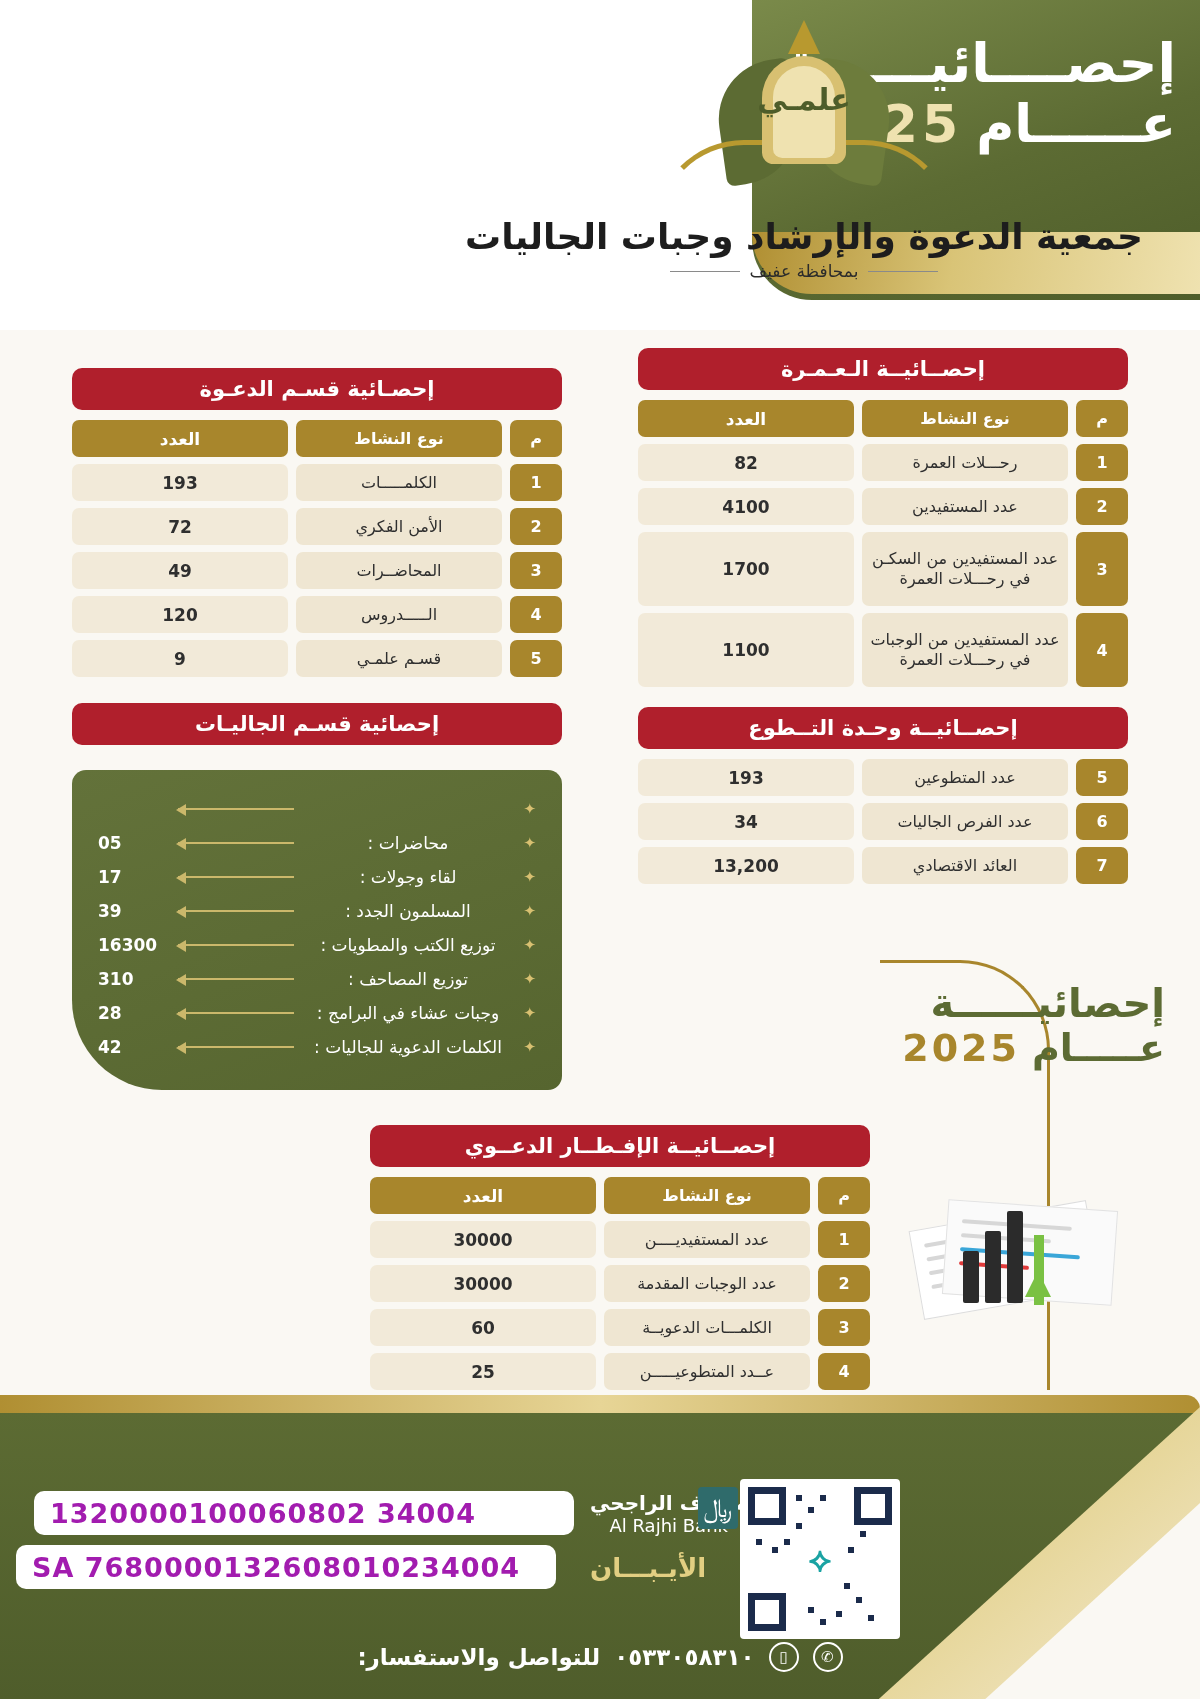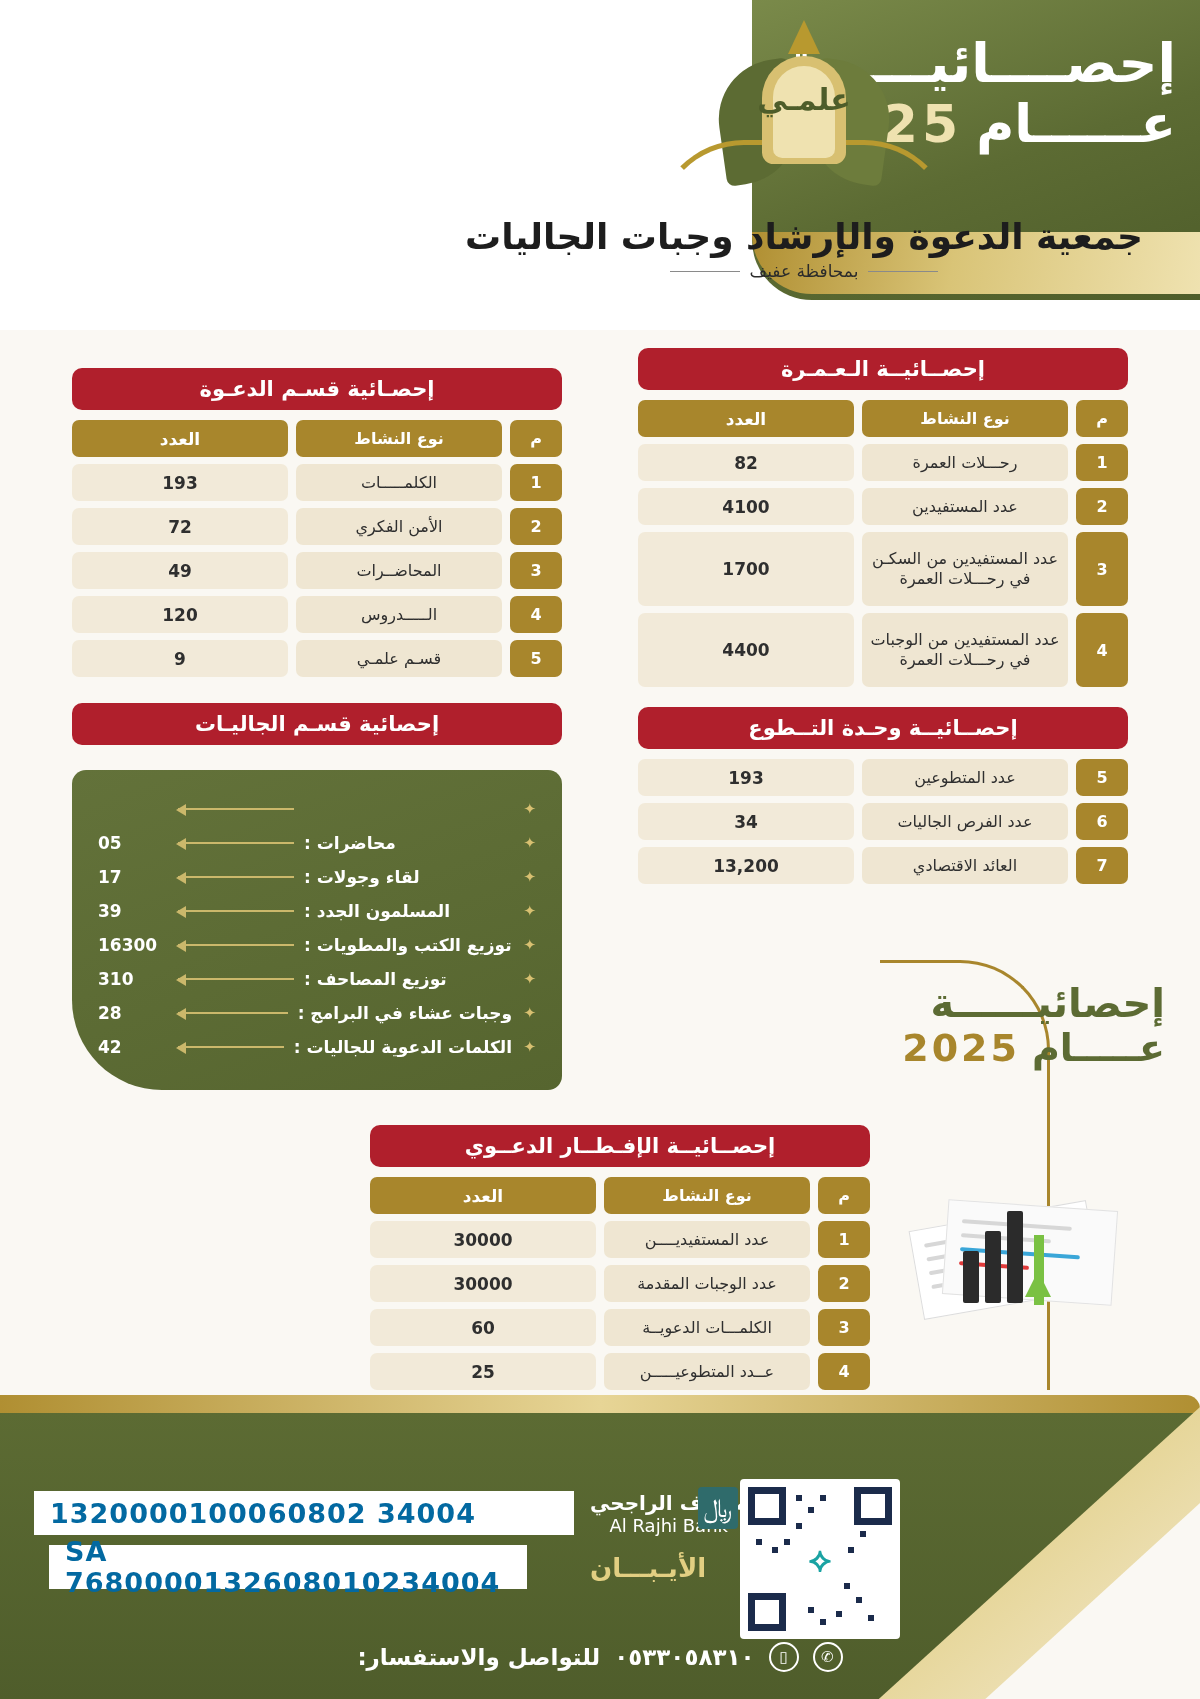--- a/index.html
+++ b/index.html
@@ -131,21 +131,21 @@
     background:linear-gradient(160deg,#63723a 0%, #56652f 100%);
     border-radius:14px 14px 14px 90px;
     padding:22px 26px 18px 26px;
     color:#fff;
   }
   .jal-row {
     display:flex; align-items:center; gap:10px; height:34px; direction:rtl;
     font-size:17px;
   }
   .jal-star { color:#d8c071; font-size:15px; width:14px; }
-  .jal-label { min-width:208px; text-align:left; white-space:nowrap;font-weight:bold; }
+  .jal-label { min-width:208px; text-align:center; white-space:nowrap; }
   .jal-line { flex:1; height:0; border-top:2px solid #cbb86b; position:relative; }
   .jal-line::before {
     content:""; position:absolute; left:-2px; top:-6px;
     border-top:6px solid transparent; border-bottom:6px solid transparent;
     border-right:10px solid #cbb86b;
   }
   .jal-val { width:70px; text-align:left; font-size:17px; font-weight:bold; }
   .jal-row.blank .jal-label, .jal-row.blank .jal-val { visibility:hidden; }
 
   
@@ -193,26 +193,26 @@
     position:absolute; right:0; top:-6px; width:330px; height:300px;
     background:linear-gradient(140deg,#c2a43f 0%, #e4d391 40%, #f4ead1 100%);
     clip-path:polygon(100% 0, 100% 100%, 0 100%);
   }
   .footer-corner2 {
     position:absolute; right:0; top:90px; width:230px; height:210px;
     background:#faf8f3;
     clip-path:polygon(100% 0, 100% 100%, 0 100%);
   }
   .acct-box {
-    position:absolute; background:#fff; color:#0369a1; border-radius:0;
+    position:absolute; background:#fff; color:#a21caf; border-radius:10px;
     height:44px; display:flex; align-items:center; padding:0 16px;
     font-size:27px; font-weight:bold; letter-spacing:1px; direction:ltr;
   }
   .acct1 { left:34px; top:78px; width:540px; }
-  .acct2 { left:49px; top:132px; width:478px; }
+  .acct2 { left:16px; top:132px; width:540px; }
   .bank {
     position:absolute; left:590px; top:78px; color:#fff; text-align:center; direction:rtl;
   }
   .bank-name-ar { font-size:20px; font-weight:bold; }
   .bank-name-en { font-size:18px; }
   .bank-logo {
     position:absolute; left:698px; top:74px; width:40px; height:42px;
     background:#2f6b6b; border-radius:4px; color:#fff; font-size:26px;
     display:flex; align-items:center; justify-content:center;
   }
@@ -382,21 +382,21 @@
         <div class="c-cnt">4100</div>
       </div>
       <div class="trow tall">
         <div class="c-num">3</div>
         <div class="c-act">عدد المستفيدين من السكـن في رحـــلات العمرة</div>
         <div class="c-cnt">1700</div>
       </div>
       <div class="trow tall">
         <div class="c-num">4</div>
         <div class="c-act">عدد المستفيدين من الوجبات في رحـــلات العمرة</div>
-        <div class="c-cnt">4400</div>
+        <div class="c-cnt">1100</div>
       </div>
     </div>
 
     <div class="banner" style="margin-top:20px;">إحصــائيــة وحـدة التــطوع</div>
     <div class="tbl">
       <div class="trow">
         <div class="c-num">5</div>
         <div class="c-act">عدد المتطوعين</div>
         <div class="c-cnt">193</div>
       </div>

